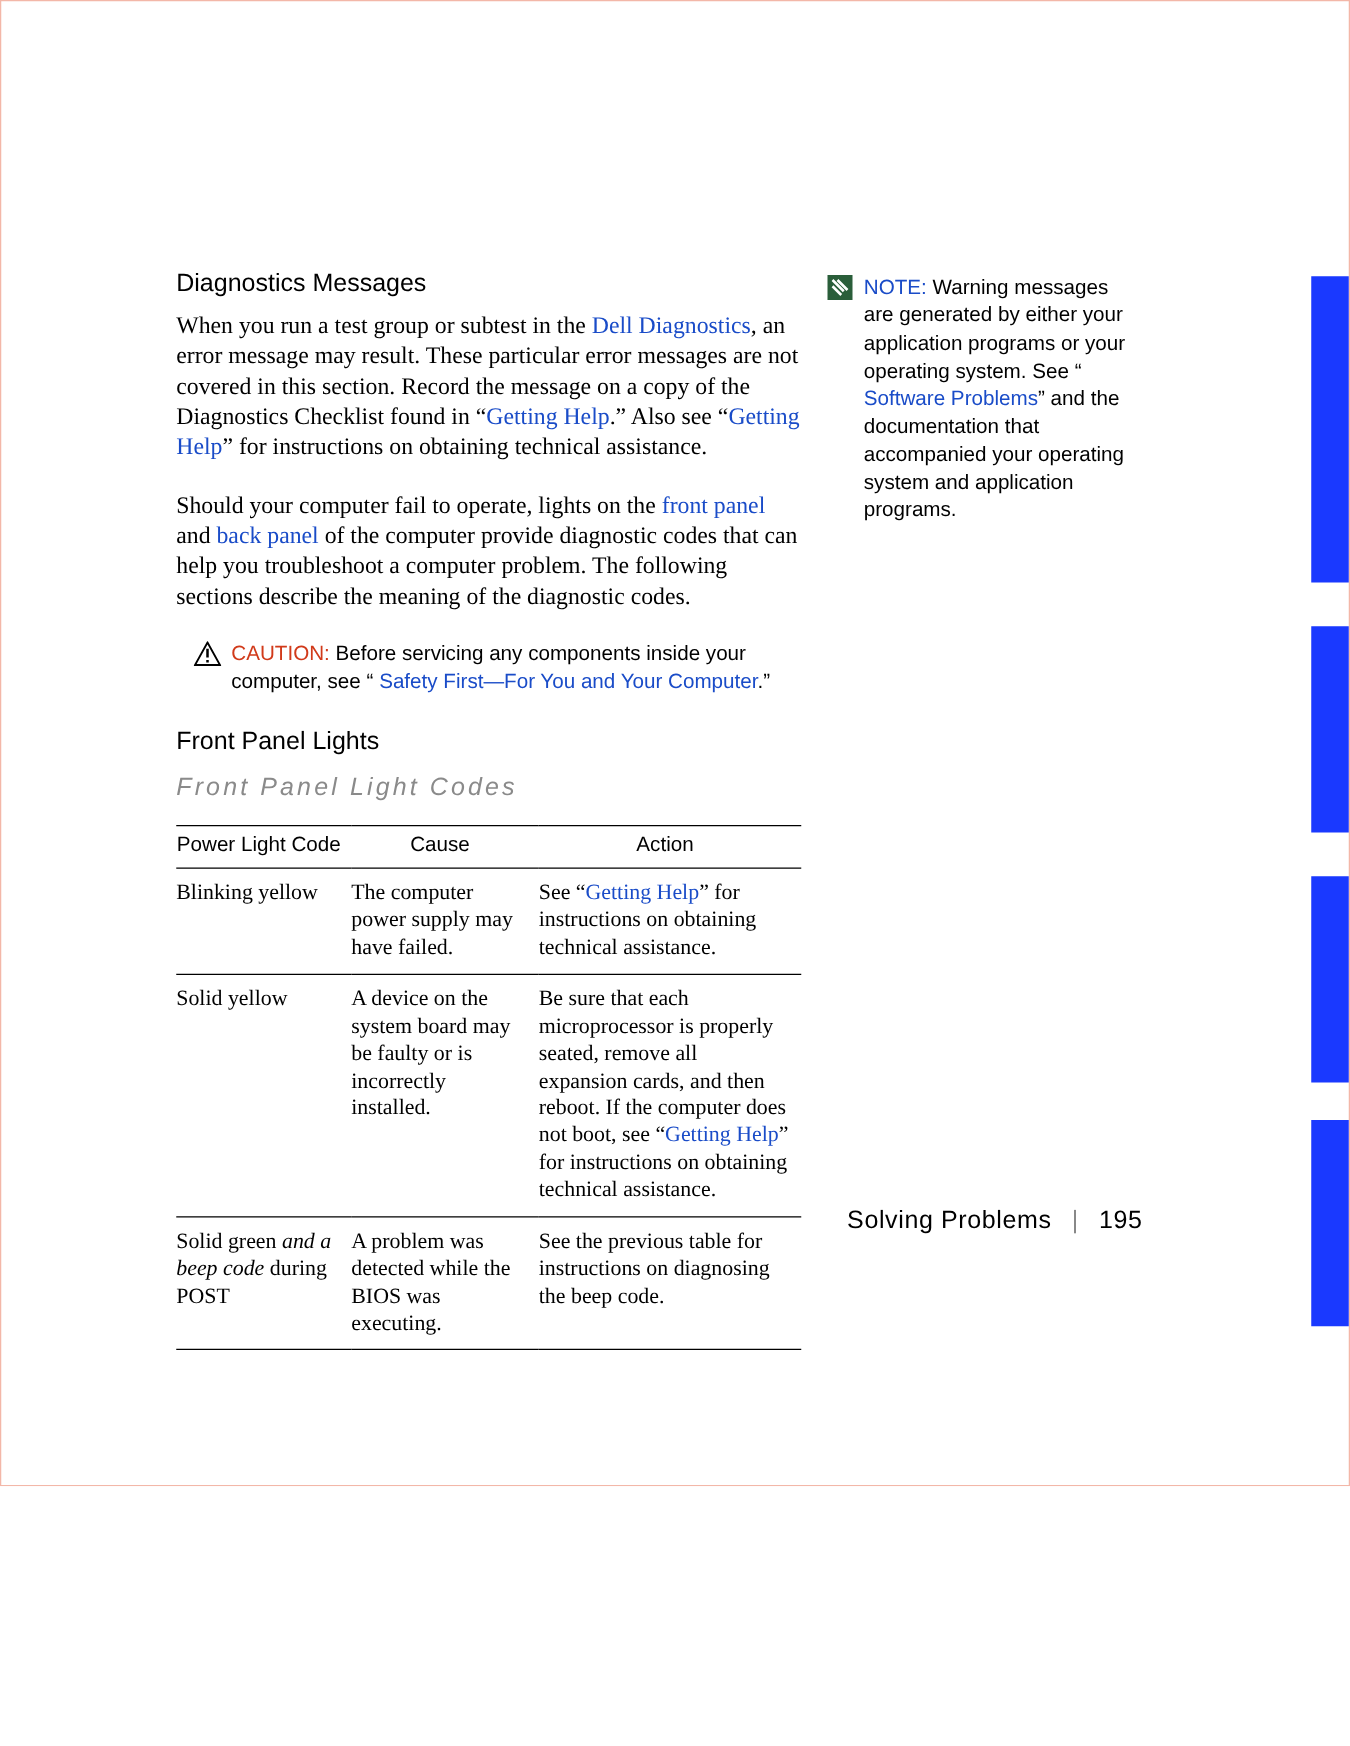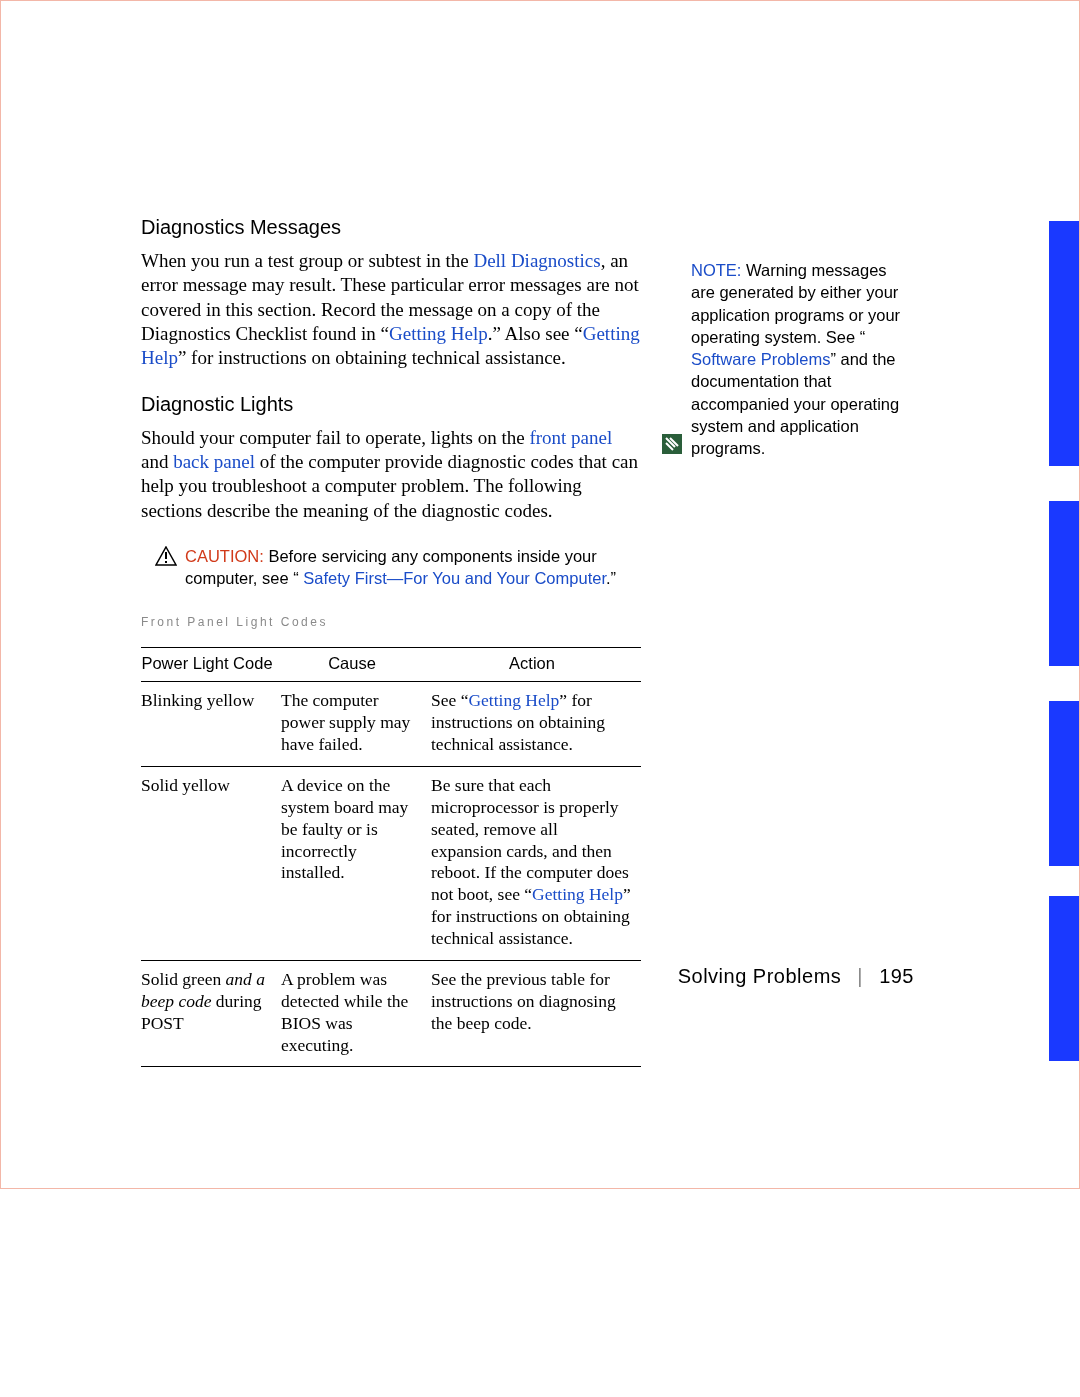--- a/index.html
+++ b/index.html
@@ -51,24 +51,25 @@
   .caution-text {
     font-family: Arial, Helvetica, sans-serif;
     font-size: 16.5px;
     line-height: 1.35;
     color: #000;
   }
   .caution-label { color: #d13a1a; text-align: center; }
   .caution-link  { color: #1a4cc8; text-align: center; }
   .fpl-sub {
     font-family: Arial, Helvetica, sans-serif;
-    font-size: 12px;
+    font-size: 20px;
     color: #8a8a8a;
     letter-spacing: 2.5px;
     margin: 14px 0 18px 0;
+    font-style: italic;
   }
   table.codes {
     width: 100%;
     border-collapse: collapse;
     font-size: 17.5px;
   }
   table.codes th {
     text-align: center;
     font-family: Arial, Helvetica, sans-serif;
     font-weight: 400;
@@ -87,22 +88,21 @@
   table.codes td .link { color: #1a4cc8; }
   .italic { font-style: italic; }
 
   
   .note-wrap {
     position: absolute;
     top: 218px;
     left: 660px;
     width: 250px;
     display: flex;
-    align-items: flex-end;
-    margin-top: 40px;
+    align-items: flex-start;
   }
   .note-icon {
     flex: 0 0 auto;
     margin-right: 8px;
   }
   .note-text {
     font-family: Arial, Helvetica, sans-serif;
     font-size: 16.5px;
     line-height: 1.35;
     color: #000;
@@ -143,38 +143,38 @@
 
 <div class="page">
 
   <div class="content">
 
     <h3 class="sec">Diagnostics Messages</h3>
     <p class="body">
       <span>When you run a test group or subtest in the </span><span class="link">Dell Diagnostics</span><span>, an error message may result. These particular error messages are not covered in this section. Record the message on a copy of the Diagnostics Checklist found in “</span><span class="link">Getting Help</span><span>.” Also see “</span><span class="link">Getting Help</span><span>” for instructions on obtaining technical assistance.</span>
     </p>
 
-    <h3 class="sec">Diagnostic Lights</h3>
     <p class="body">
       <span>Should your computer fail to operate, lights on the </span><span class="link">front panel</span><span> and </span><span class="link">back panel</span><span> of the computer provide diagnostic codes that can help you troubleshoot a computer problem. The following sections describe the meaning of the diagnostic codes.</span>
     </p>
 
     <div class="caution-wrap">
       <span class="caution-icon">
         <svg width="22" height="20" viewBox="0 0 22 20">
           <polygon points="11,1 21,19 1,19" fill="none" stroke="#000" stroke-width="1.5"></polygon>
           <rect x="10" y="6" width="2" height="7" fill="#000"></rect>
           <rect x="10" y="15" width="2" height="2" fill="#000"></rect>
         </svg>
       </span>
       <span class="caution-text">
         <span class="caution-label">CAUTION:</span><span> Before servicing any components inside your computer, see “ </span><span class="caution-link">Safety First—For You and Your Computer</span><span>.”</span>
       </span>
     </div>
 
+    <h3 class="sec">Front Panel Lights</h3>
     <div class="fpl-sub">Front Panel Light Codes</div>
 
     <table class="codes">
       <colgroup>
           <col style="width:28%">
           <col style="width:30%">
           <col style="width:42%">
         </colgroup>
       <thead>
         <tr>

